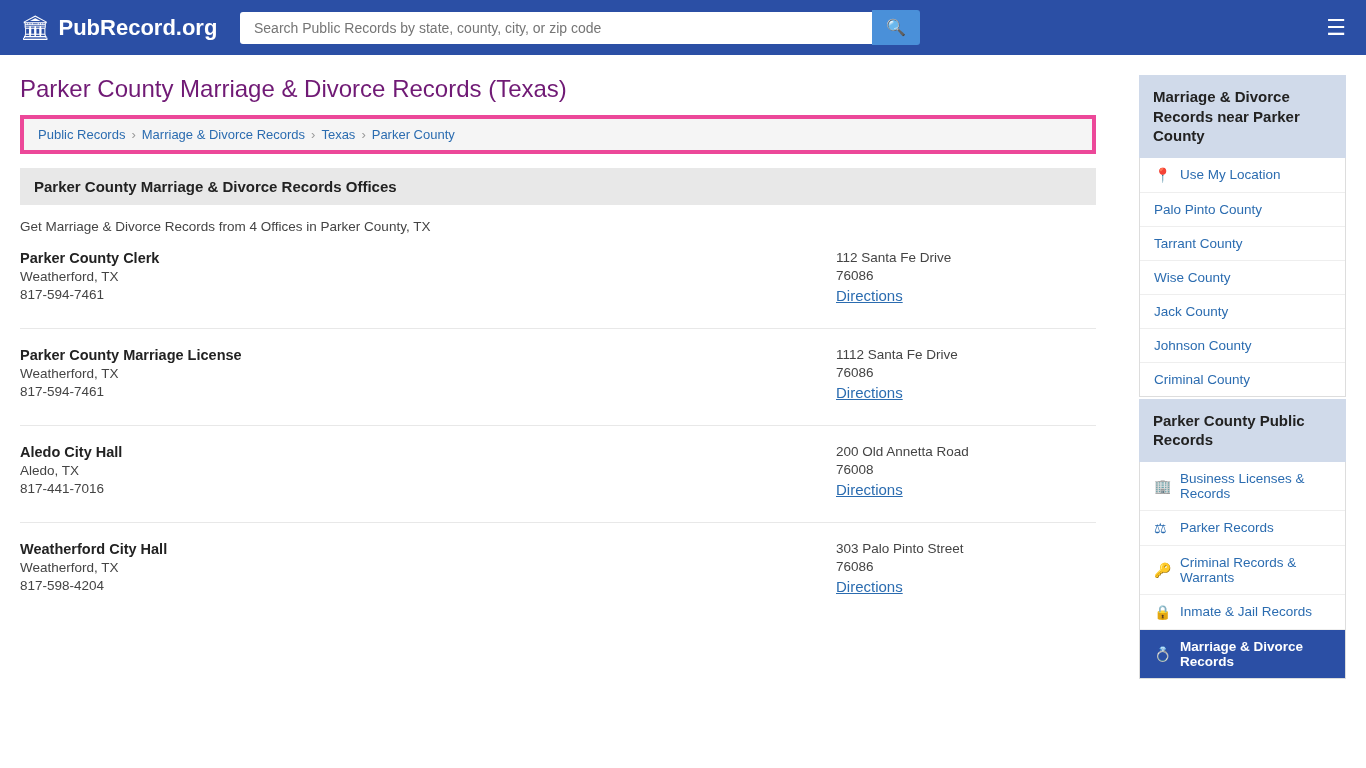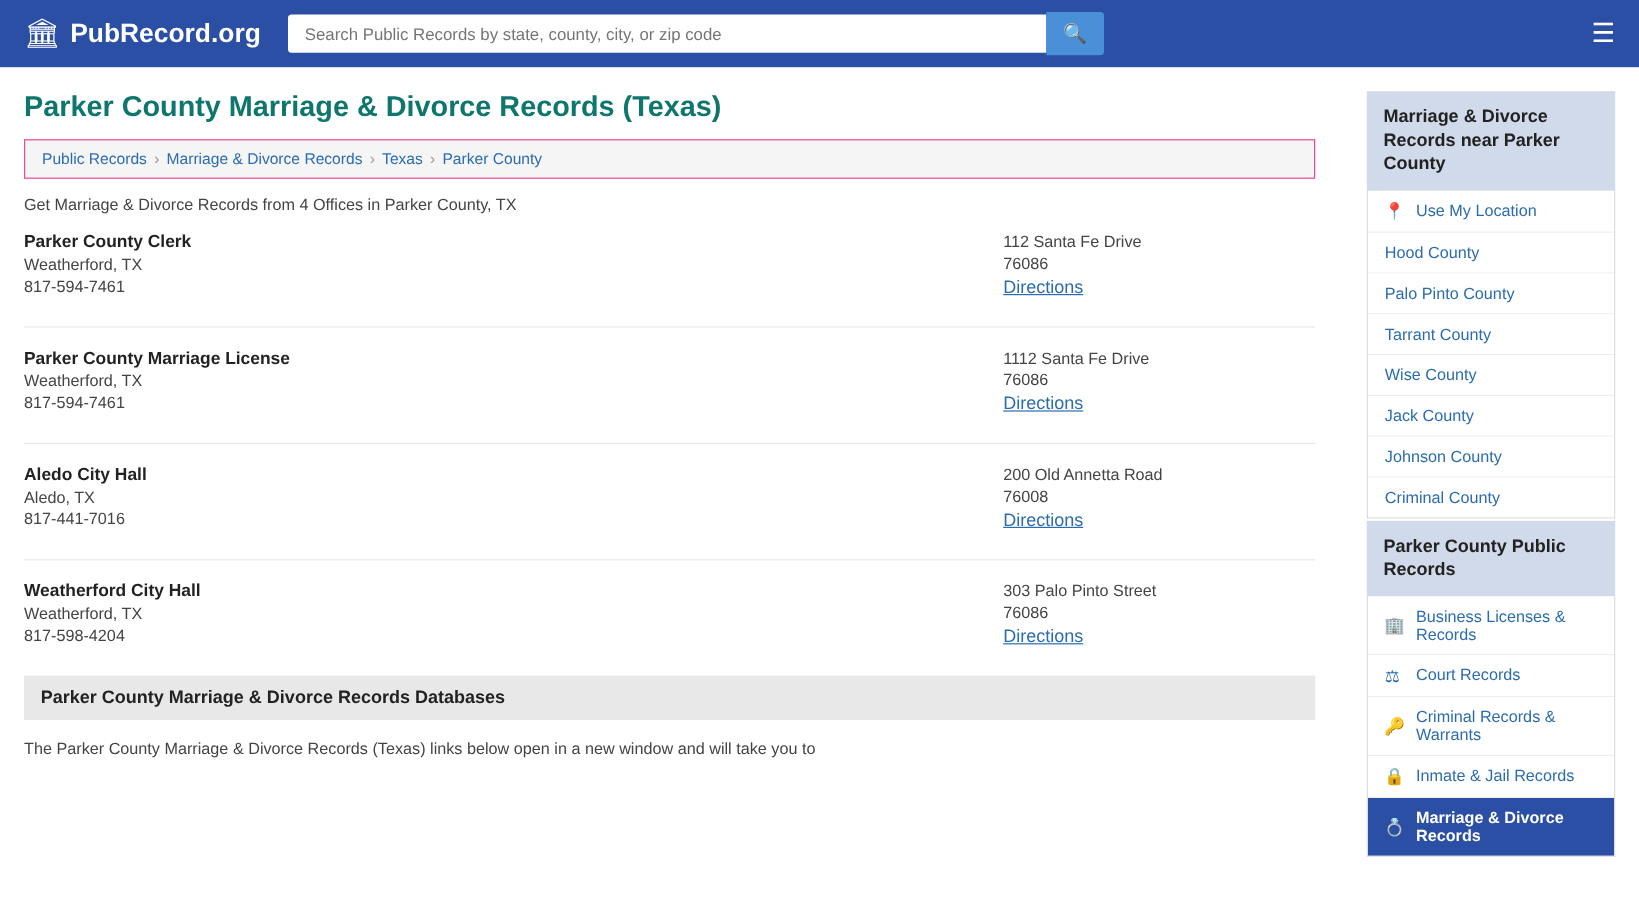--- a/index.html
+++ b/index.html
@@ -71,29 +71,29 @@
       gap: 20px;
     }
 
     
     .content {
       flex: 1;
       min-width: 0;
     }
     .page-title {
       font-size: 24px;
-      font-weight: bold;
-      color: #0f766e;
+      font-weight: normal;
+      color: #701a75;
       margin-bottom: 12px;
     }
 
     
     .breadcrumb {
       background: #f5f5f5;
-      border: 1px solid #ec4899;
+      border: 4px solid #ec4899;
       padding: 8px 14px;
       font-size: 13px;
       color: #555;
       margin-bottom: 14px;
       display: flex;
       align-items: center;
       gap: 6px;
       flex-wrap: wrap;
     }
     .breadcrumb a {
@@ -286,20 +286,21 @@
       <span class="sep">›</span>
       <a href="#">Marriage &amp; Divorce Records</a>
       <span class="sep">›</span>
       <a href="#">Texas</a>
       <span class="sep">›</span>
       <a href="#">Parker County</a>
     </div>
 
 
     <div class="offices-section">
+      <div class="section-header">Parker County Marriage &amp; Divorce Records Offices</div>
       <p class="section-subtext">Get Marriage &amp; Divorce Records from 4 Offices in Parker County, TX</p>
 
       <div class="office-entry">
         <div class="office-left">
           <div class="office-name">Parker County Clerk</div>
           <div class="office-city">Weatherford, TX</div>
           <div class="office-phone">817-594-7461</div>
         </div>
         <div class="office-right">
           <div class="office-street">112 Santa Fe Drive</div>
@@ -344,41 +345,34 @@
           <div class="office-phone">817-598-4204</div>
         </div>
         <div class="office-right">
           <div class="office-street">303 Palo Pinto Street</div>
           <div class="office-zip">76086</div>
           <a class="directions-link" href="#">Directions</a>
         </div>
       </div>
     </div>
 
-    <div class="databases-section">
-      <div class="section-header">Parker County Marriage &amp; Divorce Records Databases</div>
-      <p class="databases-desc">The Parker County Marriage &amp; Divorce Records (Texas) links below open in a new window and will take you to</p>
-    </div>
 
   </div>
 
   <div class="sidebar">
 
     <div class="sidebar-section sidebar-group-separator">
       <div class="sidebar-title">Marriage &amp; Divorce Records near Parker County</div>
       <div class="sidebar-list">
 
         <div class="sidebar-item location-item">
           <span class="sidebar-item-icon">📍</span>
           <span>Use My Location</span>
         </div>
         <div class="sidebar-item county-item">
-          <span>Hood County</span>
-        </div>
-        <div class="sidebar-item county-item">
           <span>Palo Pinto County</span>
         </div>
         <div class="sidebar-item county-item">
           <span>Tarrant County</span>
         </div>
         <div class="sidebar-item county-item">
           <span>Wise County</span>
         </div>
         <div class="sidebar-item county-item">
           <span>Jack County</span>
@@ -395,21 +389,21 @@
     <div class="sidebar-section">
       <div class="sidebar-title">Parker County Public Records</div>
       <div class="sidebar-list">
 
         <div class="sidebar-item">
           <span class="sidebar-item-icon">🏢</span>
           <span>Business Licenses &amp; Records</span>
         </div>
         <div class="sidebar-item">
           <span class="sidebar-item-icon">⚖</span>
-          <span>Court Records</span>
+          <span>Parker Records</span>
         </div>
         <div class="sidebar-item">
           <span class="sidebar-item-icon">🔑</span>
           <span>Criminal Records &amp; Warrants</span>
         </div>
         <div class="sidebar-item">
           <span class="sidebar-item-icon">🔒</span>
           <span>Inmate &amp; Jail Records</span>
         </div>
         <div class="sidebar-item active">

